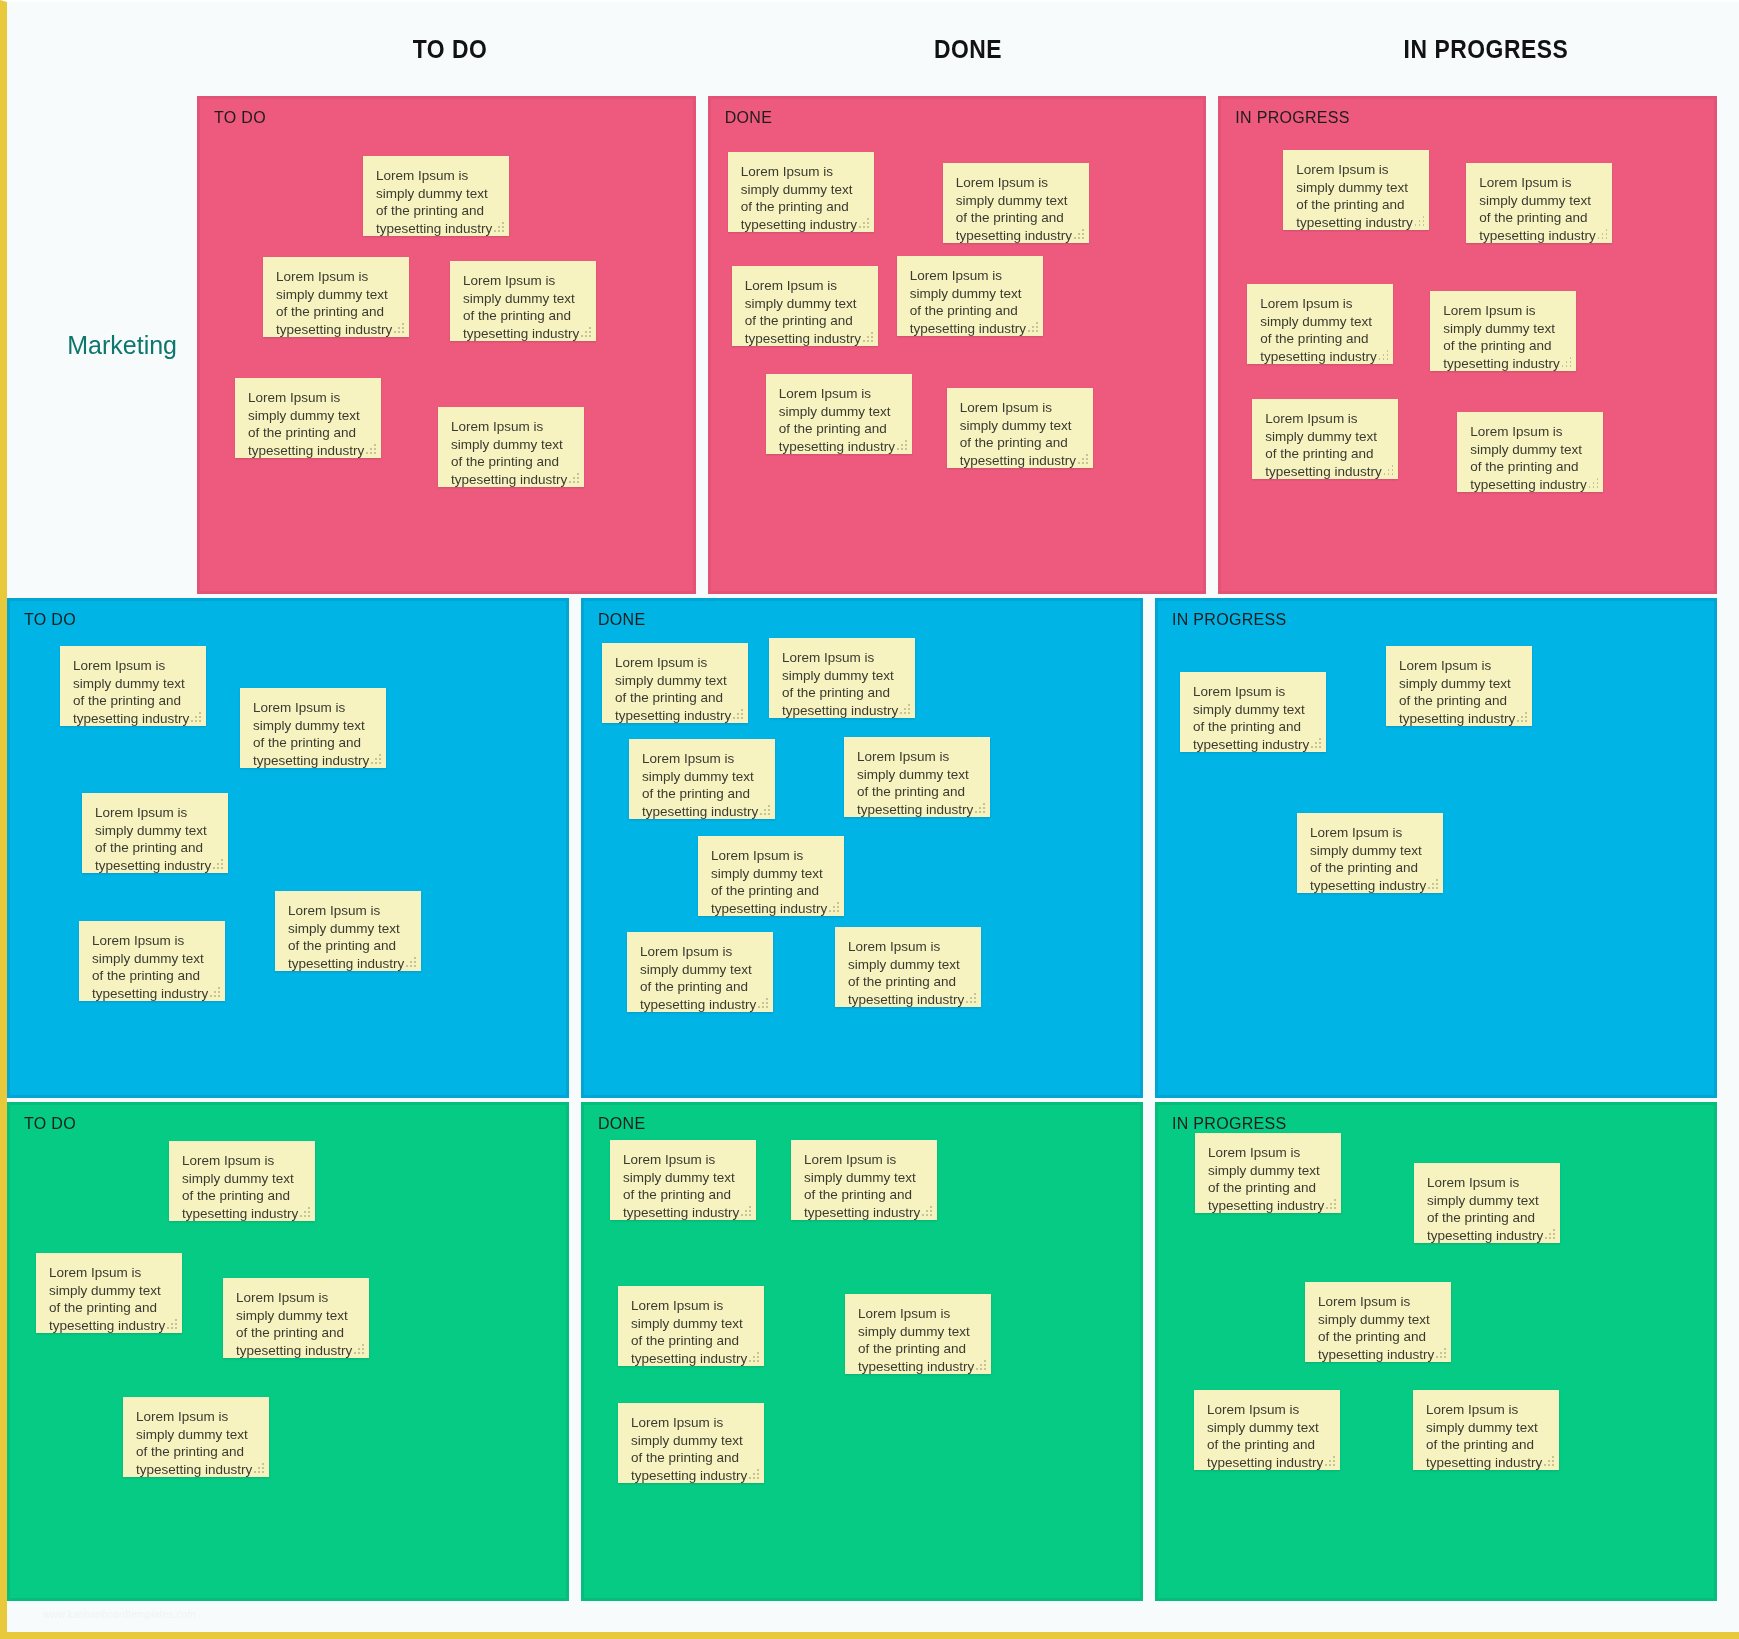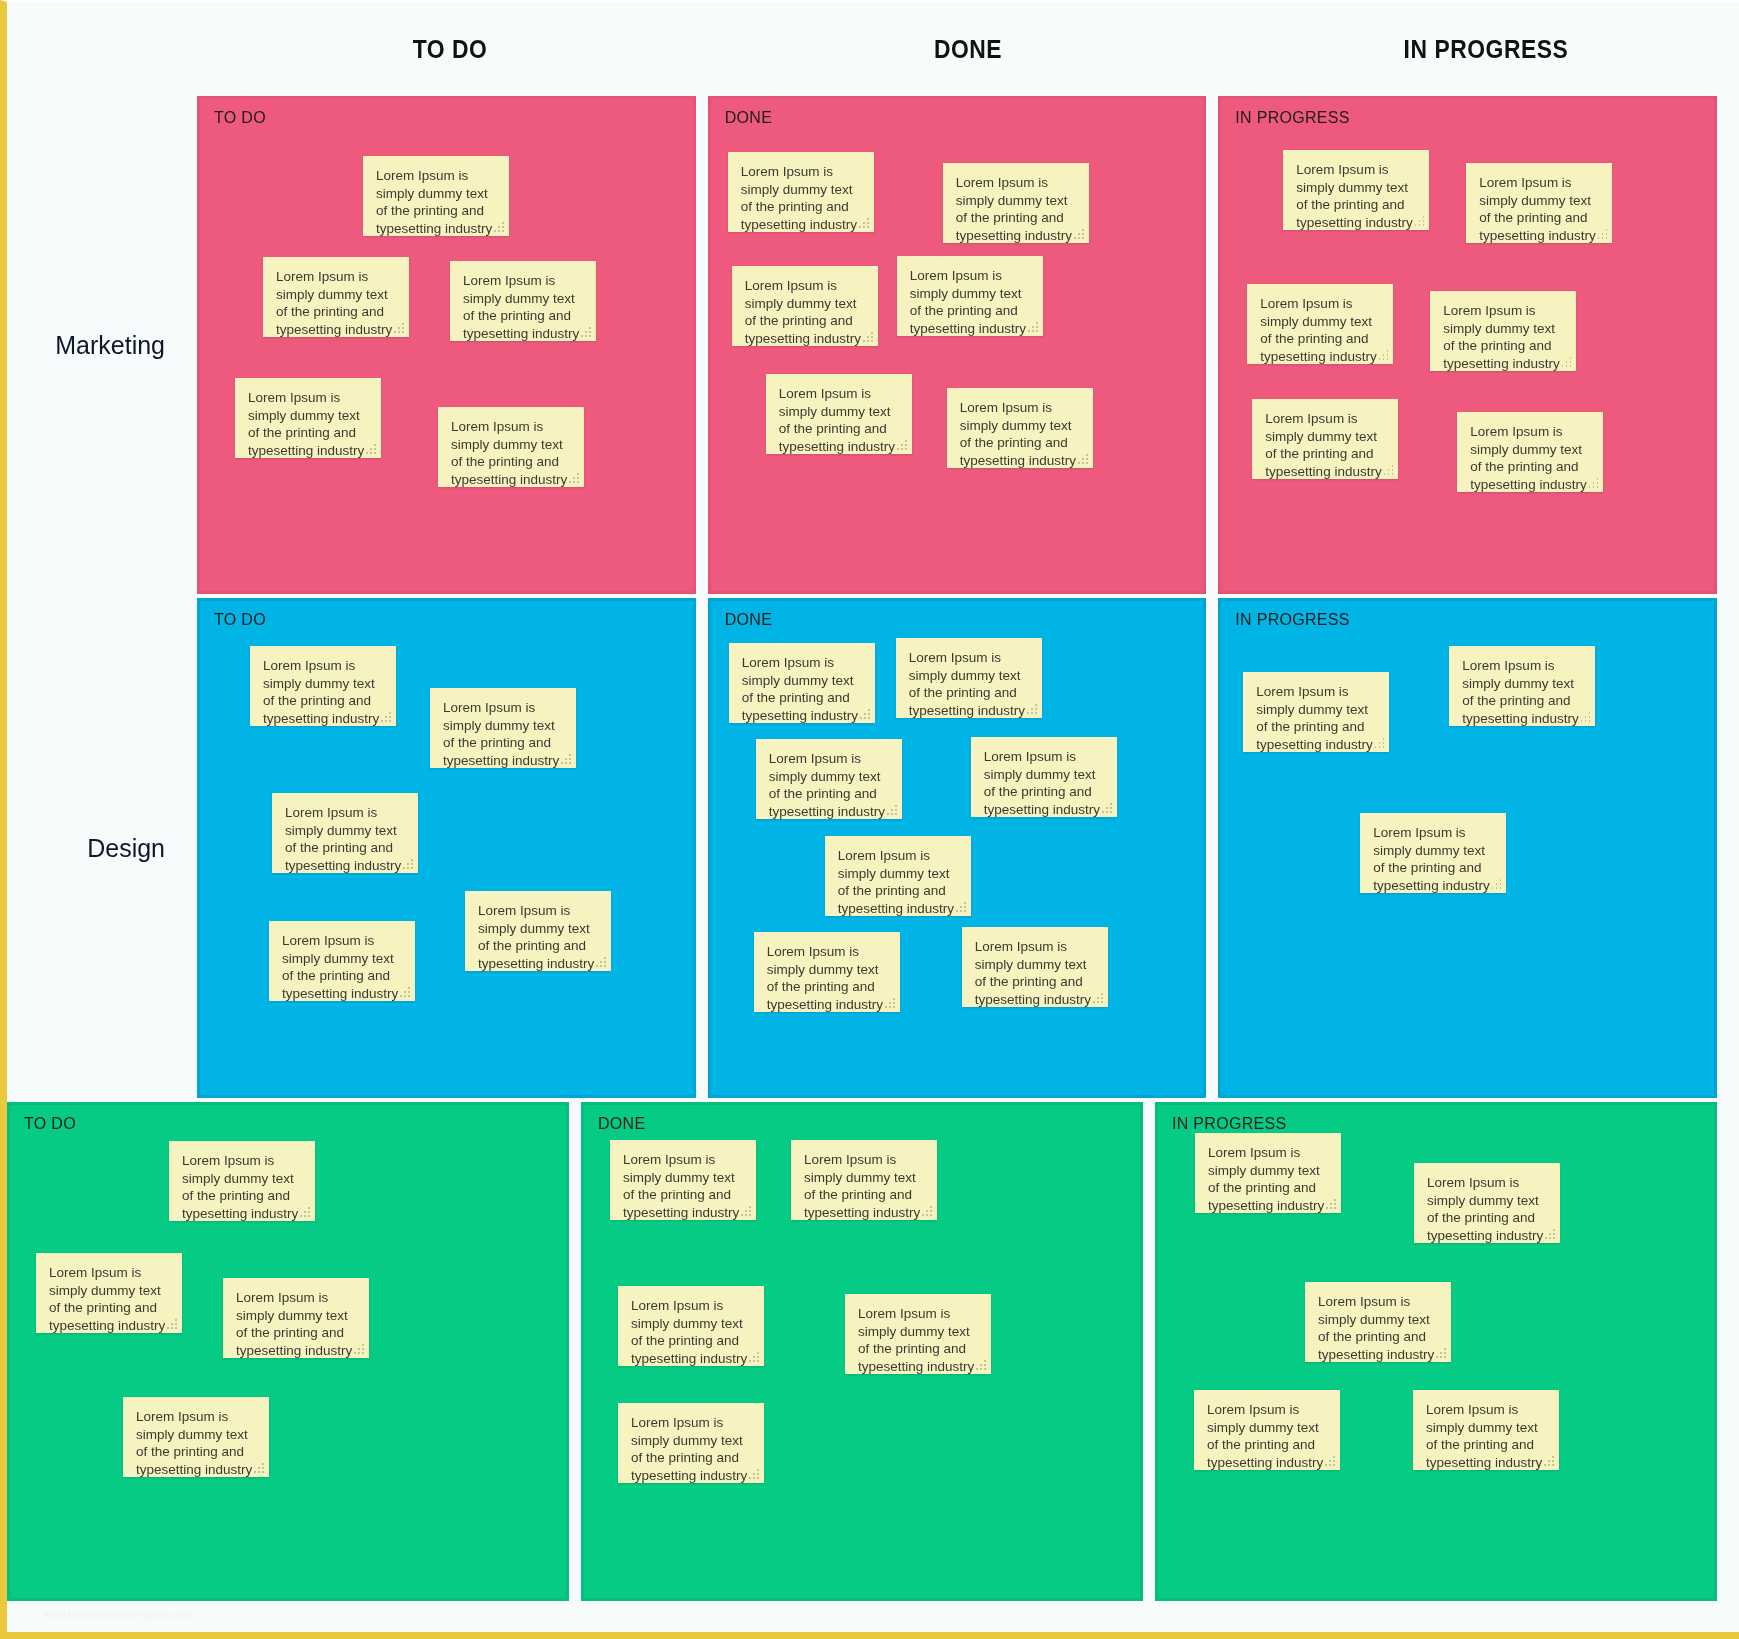--- a/index.html
+++ b/index.html
@@ -57,23 +57,23 @@
   }
   #lane-marketing { top: 94px;  height: 498px; }
   #lane-design    { top: 596px; height: 500px; }
   #lane-development { top: 1100px; height: 499px; }
 
   .lane-label-cell {
     width: 190px; flex: 0 0 190px;
     display: flex;
     align-items: center;
     justify-content: flex-end;
-    padding-right: 32px;
+    padding-right: 20px;
     font-size: 25px;
-    color: #0f172a;
+    color: #0f766e;
     font-weight: normal;
   }
 
   .lane-columns {
     flex: 1 1 auto;
     display: flex;
     gap: 12px;
     padding-right: 22px;
   }
 
@@ -344,21 +344,20 @@
               <i></i>
               <i></i>
               <i></i>
             </span>
           </div>
         </div>
     </div>
   </div>
 
   <div class="swimlane" id="lane-design">
-    <div class="lane-label-cell">Design</div>
     <div class="lane-columns">
       <div class="zone blue">
         <div class="zone-title">TO DO</div>
       <div class="note" style="left: 50px; top: 45px; width: 146px; height: 80px;">
             <span class="note-text">Lorem Ipsum is simply dummy text of the printing and typesetting industry</span>
             <span class="grip">
               <i></i>
               <i></i>
               <i></i>
               <i></i>

